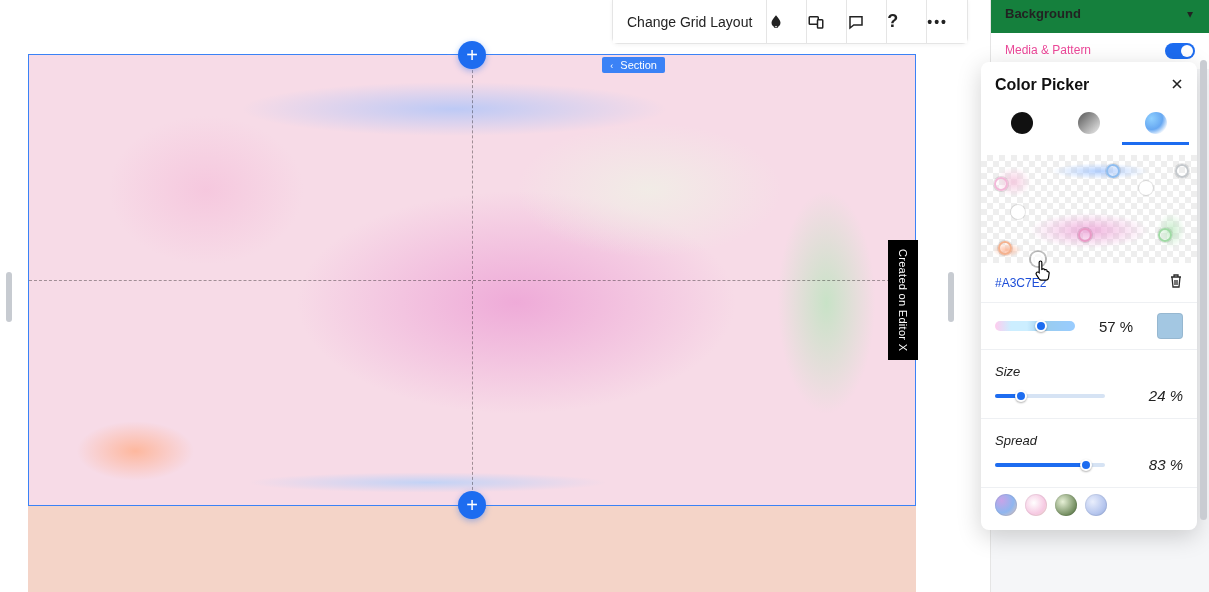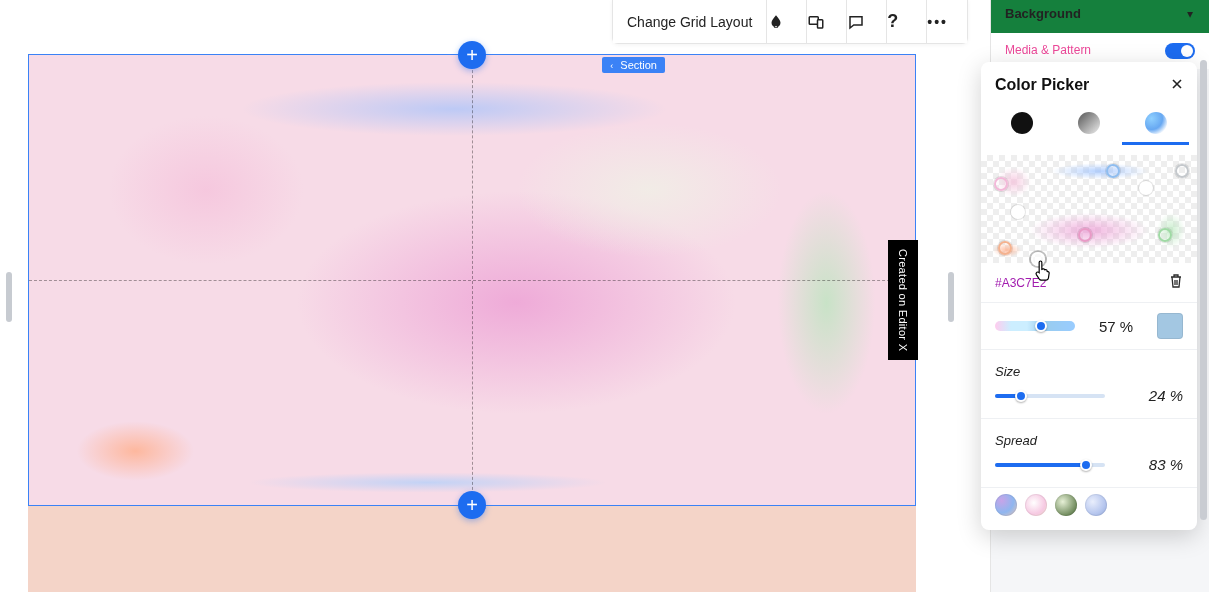--- a/index.html
+++ b/index.html
@@ -348,21 +348,21 @@
     <div class="grad-point filled" style="left:73%; top:24%;"></div>
     <div class="grad-point ring" style="left:82%; top:68%; border-color:#9fd9a4;"></div>
     <div class="grad-point ring" style="left:90%; top:8%;  border-color:#c4c8cc;"></div>
     <div class="grad-point active" style="left:23%; top:90%;"></div>
     <svg class="cursor-finger" style="left:24%; top:96%;" viewBox="0 0 24 28">
       <path fill="#fff" stroke="#000" stroke-width="1.4" d="M9 2c.9 0 1.6.7 1.6 1.6V12l1.3-.5c.8-.3 1.7.1 2 .9l.1.3 1.1-.3c.9-.2 1.7.4 1.8 1.3l.1 1 1 .1c.9.1 1.5.9 1.4 1.8l-.9 6c-.2 1.3-1.3 2.3-2.6 2.3H9.8c-.9 0-1.7-.5-2.2-1.2L4 18.4c-.6-1-.3-2.3.7-2.9.7-.4 1.6-.3 2.2.2l.5.4V3.6C7.4 2.7 8.1 2 9 2z"></path>
     </svg>
   </div>
 
   <div class="hex-row">
-    <span style="color:#a21caf;">#A3C7E2</span>
+    <span style="color:#1d4ed8;">#A3C7E2</span>
     <span class="trash-icon">
       <svg width="14" height="16" viewBox="0 0 14 16">
           <path fill="none" stroke="#2b2b2b" stroke-width="1.3" d="M2 4h10M5 4V2h4v2M3 4l1 10h6l1-10M6 7v5M8 7v5"></path>
         </svg>
     </span>
   </div>
 
   <div class="slider-row" style="gap:10px;">
     <div class="hue-strip">
       <div class="thumb" style="left:57%;"></div>

